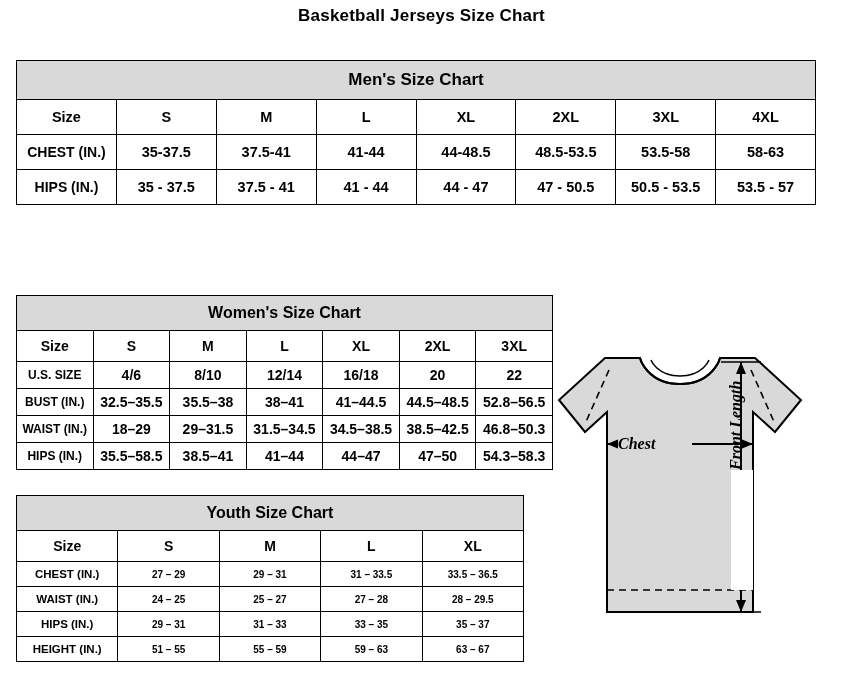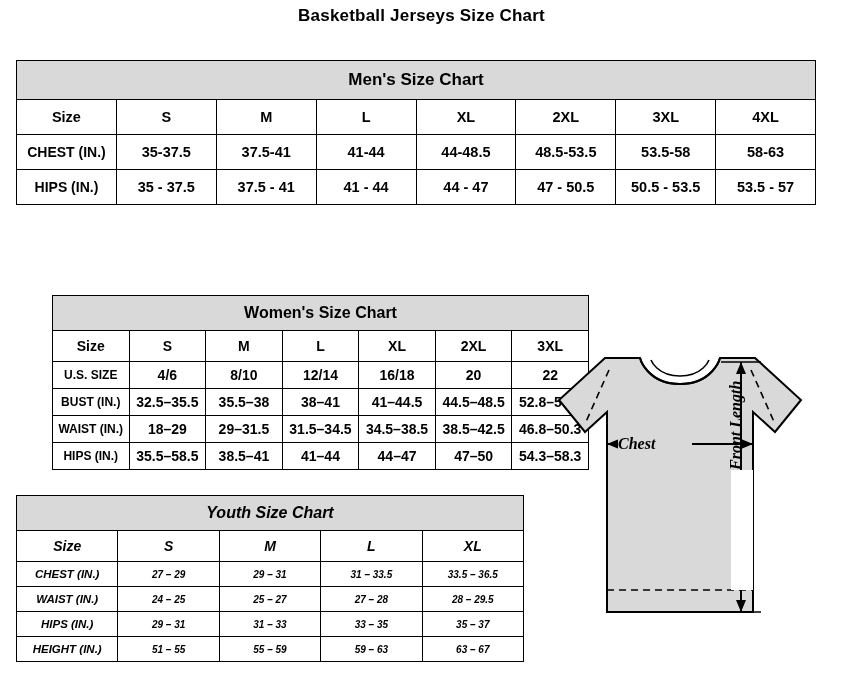--- a/index.html
+++ b/index.html
@@ -61,33 +61,32 @@
   #mens-table td { font-size: 14.5px; padding: 9px 2px; }
   #mens-table .row-label { font-size: 14px; }
 
   
   #womens-table-wrap {
     position: absolute;
     left: 16px;
     top: 295px;
     width: 537px;
   }
-  #womens-table { width: 537px; margin-left: 36px; }
+  #womens-table { width: 537px; }
   #womens-table .caption-cell { font-size: 16px; padding: 8px 0; }
   #womens-table .hdr-cell { font-size: 14px; padding: 7px 0; }
   #womens-table td { font-size: 14px; padding: 5px 1px; }
   #womens-table .row-label { font-size: 12px; }
 
   
   #youth-table-wrap {
     position: absolute;
     left: 16px;
     top: 495px;
     width: 496px;
-    font-style: italic;
   }
   #youth-table { width: 508px; }
   #youth-table .caption-cell { font-size: 16px; padding: 8px 0; }
   #youth-table .hdr-cell { font-size: 14px; padding: 7px 0; }
   #youth-table td { font-size: 10px; padding: 6px 1px; }
   #youth-table .row-label { font-size: 11.5px; }
 
   
   #jersey-diagram {
     position: absolute;

